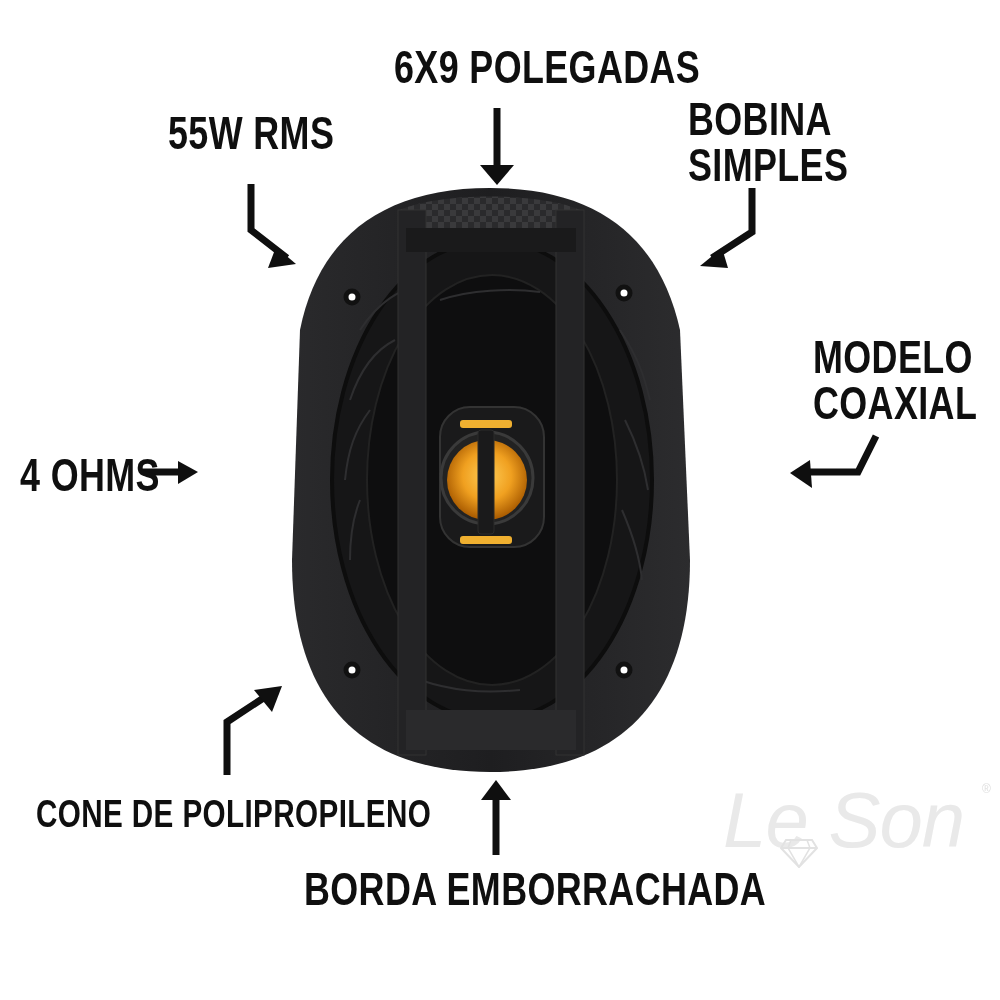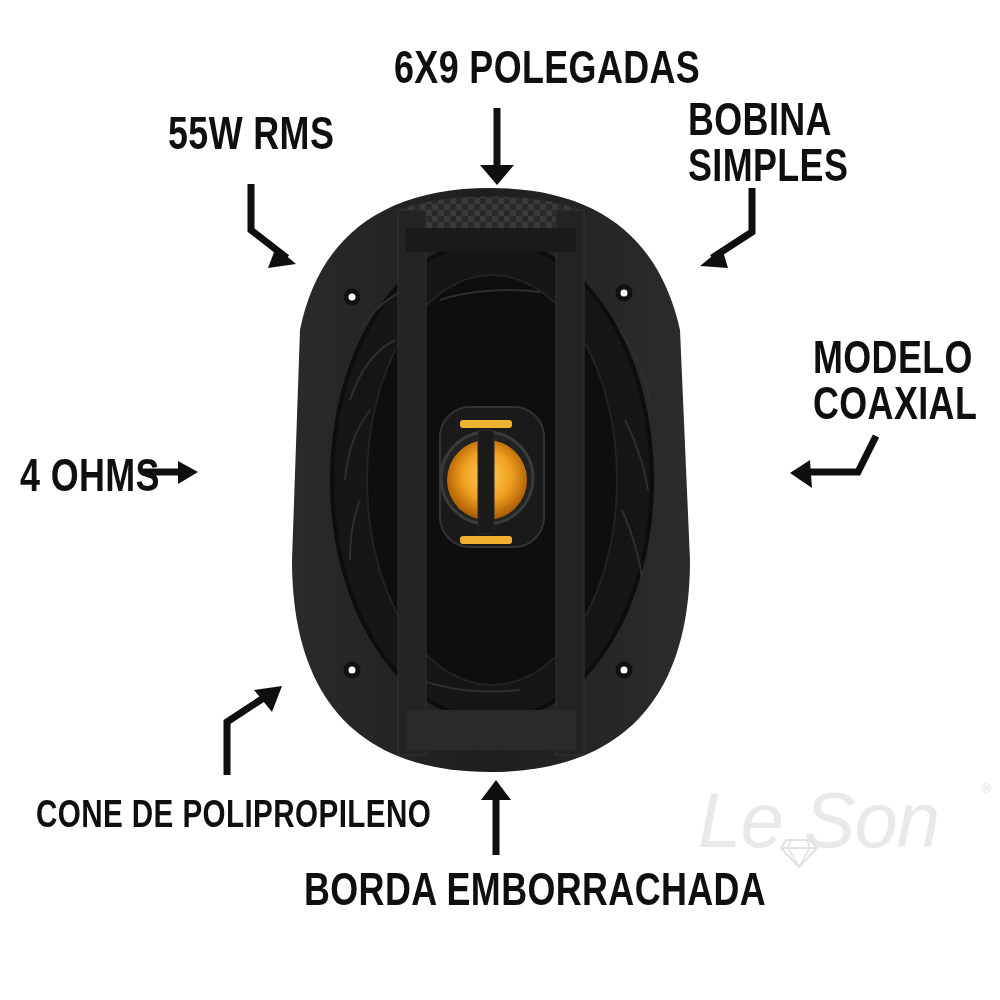--- a/index.html
+++ b/index.html
@@ -5,21 +5,21 @@
   html, body { margin:0; padding:0; background:#ffffff; }
   #canvas { position:relative; width:1000px; height:1000px; overflow:hidden; background:#ffffff;
     font-family:"Liberation Sans", "DejaVu Sans", sans-serif; }
   .label { position:absolute; color:#0f0f0f; font-weight:700; letter-spacing:0.5px;
     font-family:"Liberation Sans", sans-serif; line-height:1.12; white-space:nowrap;
     transform:scaleX(0.78); transform-origin:left top; }
   .lg { font-size:46px; }
   .md { font-size:38px; }
   .arrows { position:absolute; left:0; top:0; }
   .speaker { position:absolute; left:0; top:0; }
-  .logo { position:absolute; left:698px; top:775px; color:#e9e9e9; font-style:italic;
+  .logo { position:absolute; left:723px; top:775px; color:#e9e9e9; font-style:italic;
     font-family:"Liberation Sans", sans-serif; font-size:78px; letter-spacing:-1px; }
   .logo-reg { position:absolute; left:982px; top:782px; color:#dedede; font-size:12px;
     font-family:"Liberation Sans", sans-serif; }
 </style>
 </head>
 <body>
 
 <div id="canvas">
 
   <svg class="speaker" width="1000" height="1000" viewBox="0 0 1000 1000">

